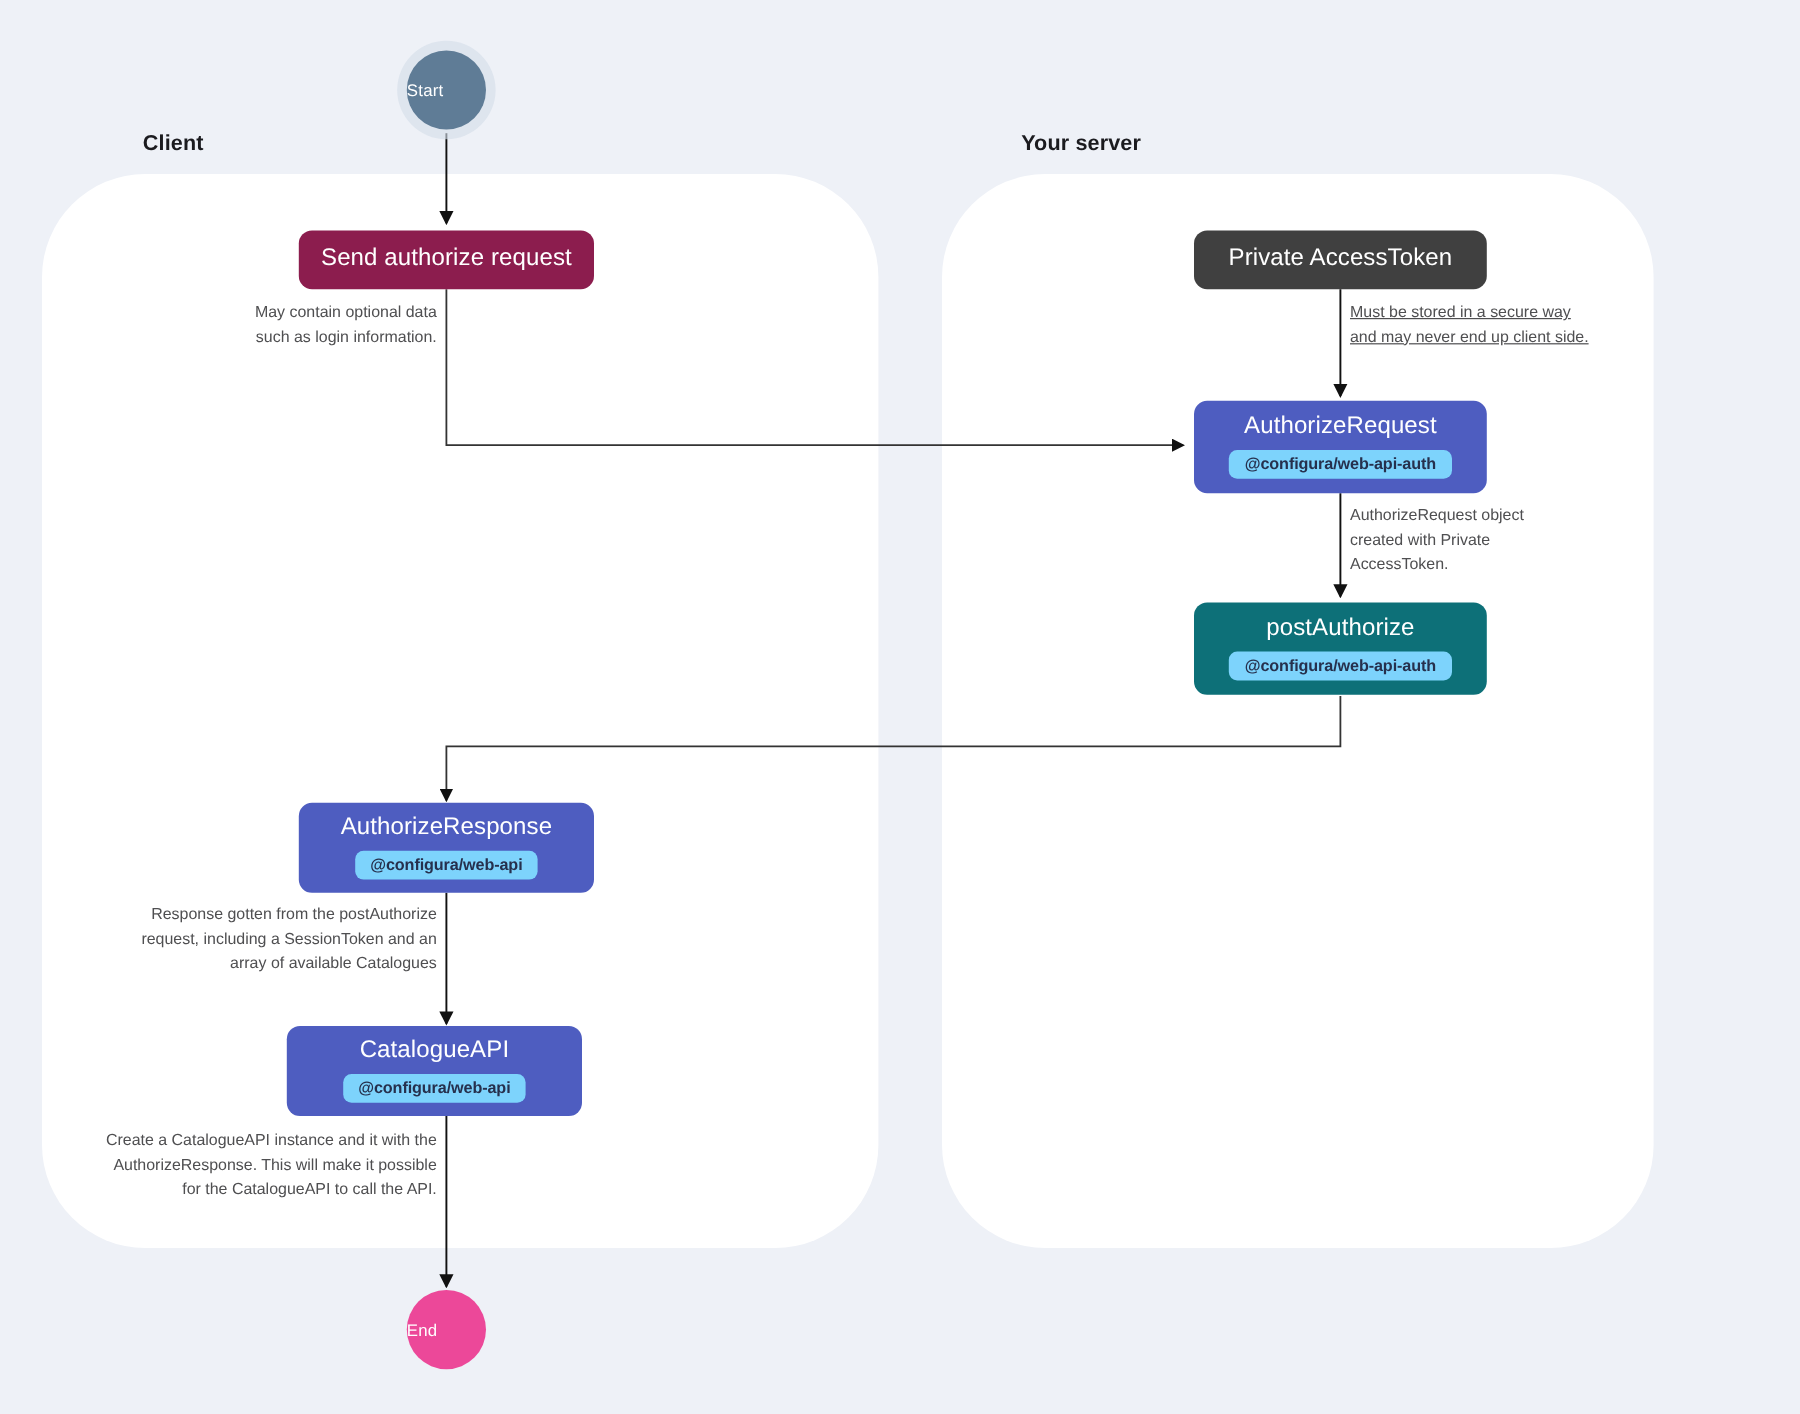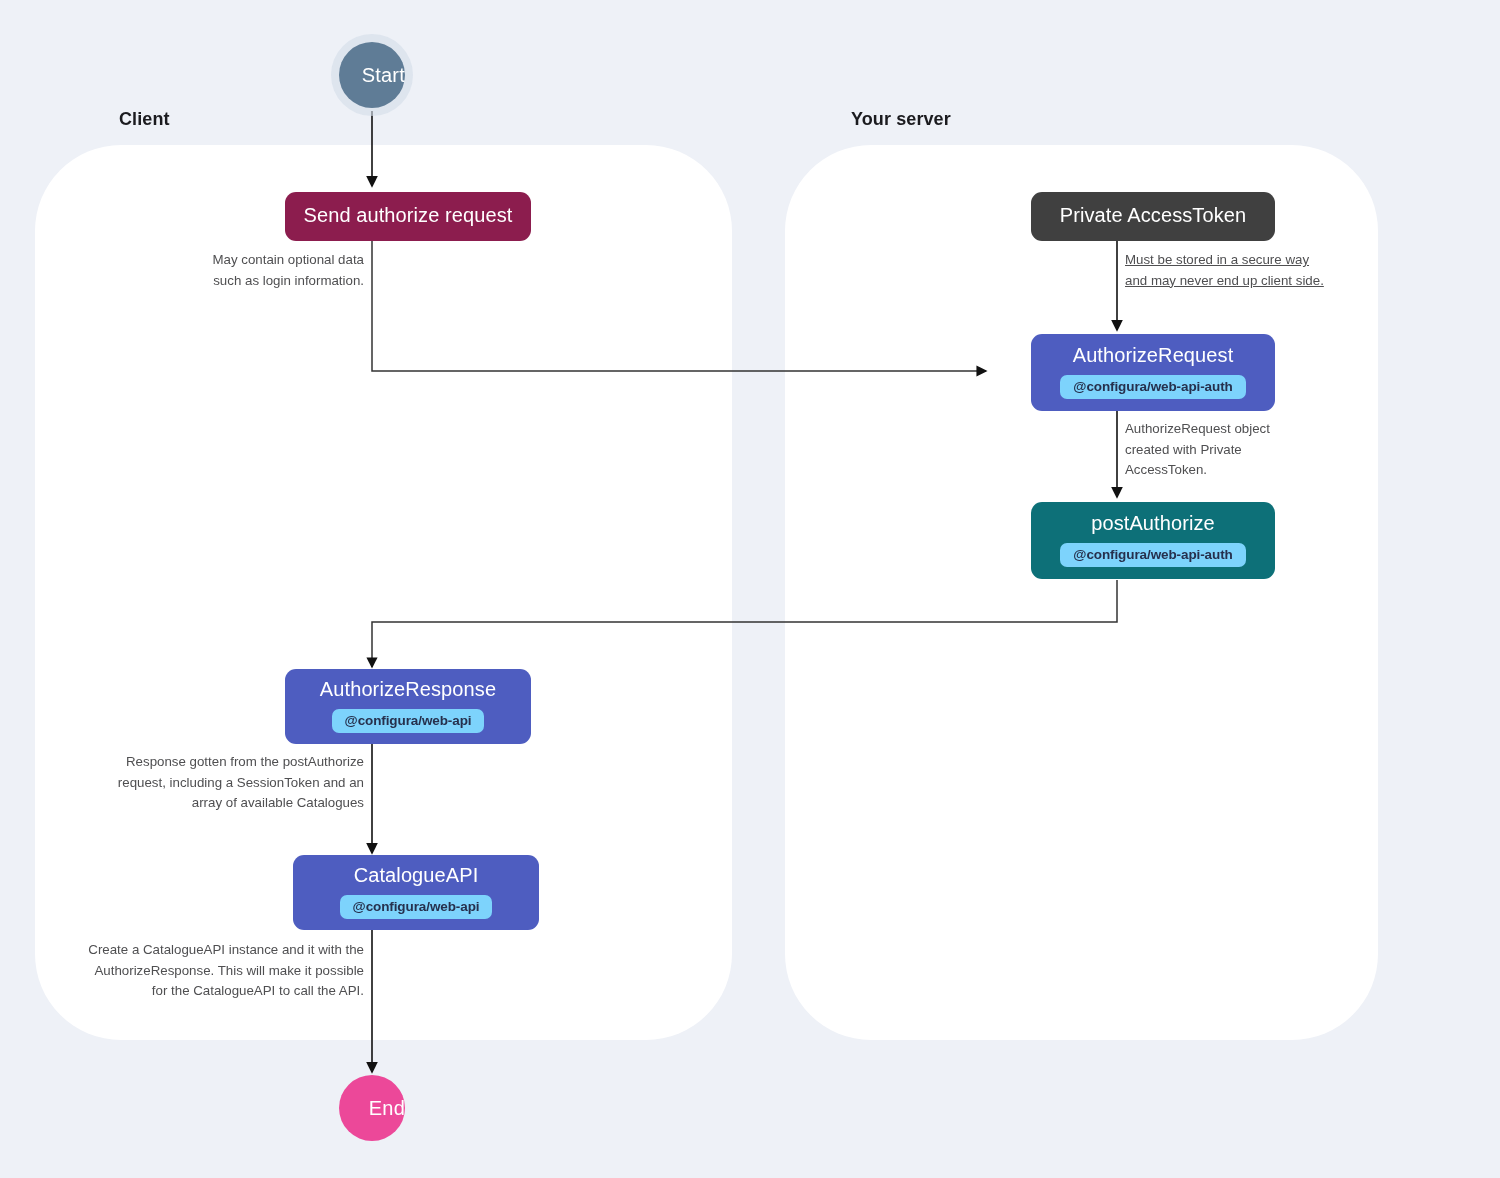--- a/index.html
+++ b/index.html
@@ -33,43 +33,42 @@
     letter-spacing: .1px;
     white-space: nowrap;
   }
 
   
   .terminator {
     position: absolute;
     border-radius: 50%;
     display: flex;
     align-items: center;
-    justify-content: flex-end;
+    justify-content: flex-start;
     color: #ffffff;
-    font-size: 20px;
+    font-size: 14px;
     letter-spacing: .2px;
   }
   .term-ring {
     position: absolute;
     border-radius: 50%;
     background: #d4dde8;
     opacity: .62;
   }
 
   
   .node {
     position: absolute;
     border-radius: 11px;
     box-sizing: border-box;
     display: flex;
     flex-direction: column;
     align-items: center;
     justify-content: center;
     padding: 9px 32px 11px;
-    margin-left: 36px;
   }
   .node-title {
     color: #ffffff;
     font-size: 20px;
     line-height: 1.16;
     text-align: center;
     white-space: nowrap;
     letter-spacing: .1px;
   }
   .node.has-badge .node-title { margin-bottom: 7px; }
@@ -162,21 +161,21 @@
   <div class="node has-badge" style="left:995px; top:502px; width:244px; height:77px; background:#0d7078;">
     <div class="node-title">postAuthorize</div>
     <div class="badge">@configura/web-api-auth</div>
   </div>
 
   <div class="node has-badge" style="left:249px; top:669px; width:246px; height:75px; background:#4e5dc0;">
     <div class="node-title">AuthorizeResponse</div>
     <div class="badge">@configura/web-api</div>
   </div>
 
-  <div class="node has-badge" style="left:257px; top:855px; width:246px; height:75px; background:#4e5dc0;">
+  <div class="node has-badge" style="left:239px; top:855px; width:246px; height:75px; background:#4e5dc0;">
     <div class="node-title">CatalogueAPI</div>
     <div class="badge">@configura/web-api</div>
   </div>
 
   <div class="caption cap-left" style="left:150px; top:250px; width:214px;">May contain optional data
 such as login information.</div>
 
   <div class="caption cap-right" style="left:1125px; top:250px; width:240px;text-decoration:underline;">Must be stored in a secure way
 and may never end up client side.</div>
 

